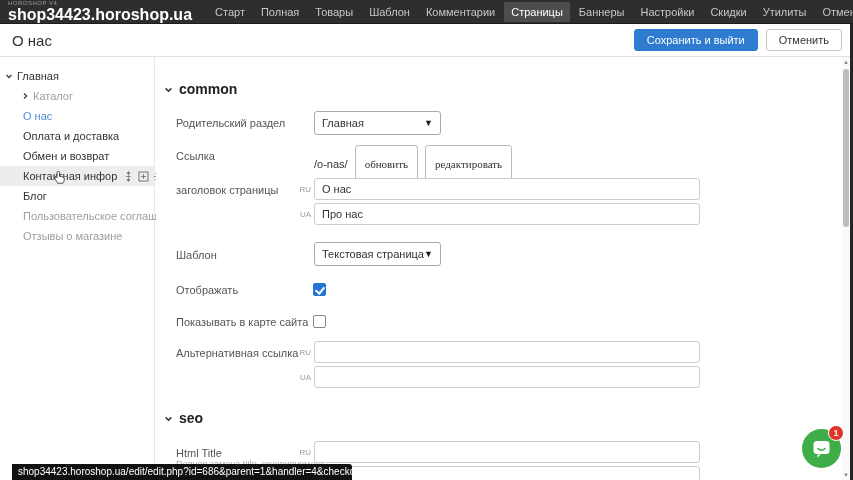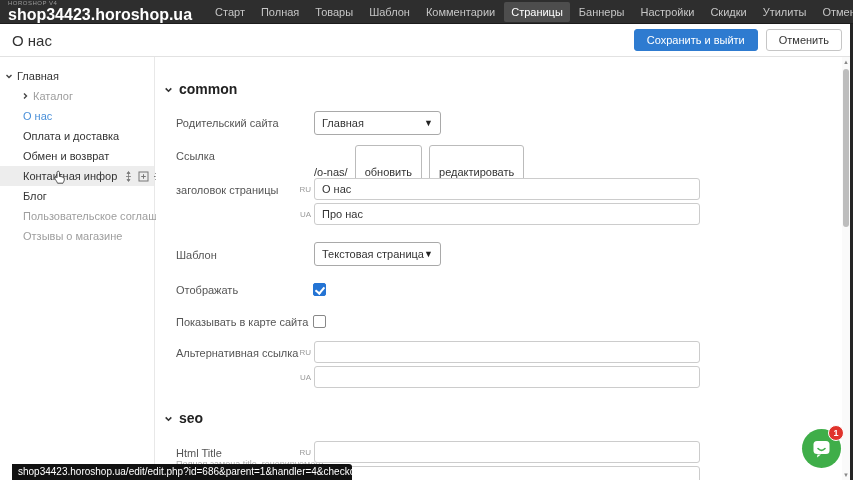--- a/index.html
+++ b/index.html
@@ -48,21 +48,21 @@
   .lang { position:absolute; left:143px; width:12px; font-size:8px; color:#9a9a9a; text-align:right; }
   .tinput { position:absolute; left:158px; width:386px; height:22px; border:1px solid #ccc; border-radius:3px;
             font-family:"Liberation Sans",sans-serif; font-size:11px; color:#333; padding:0 7px; outline:none; }
   .fselect { position:absolute; left:158px; width:127px; height:24px; border:1px solid #a9a9a9; border-radius:3px;
              background:#fff; display:flex; align-items:center; justify-content:space-between;
              padding:0 7px; font-size:11px; color:#333; cursor:pointer; }
   .fselect .sel-chev { font-size:9px; color:#222; }
   .linkline { position:absolute; left:158px; display:flex; align-items:center; gap:7px; }
   .linkpath { font-size:11px; color:#333; }
   .minibtn { background:#fff; border:1px solid #bbb; border-radius:3px; font-size:11px; color:#333;
-             padding:20px 9px; cursor:pointer; font-family:Liberation Sans, sans-serif; }
+             padding:12px 9px; cursor:pointer; font-family:Liberation Serif, serif; }
   .cbox { position:absolute; left:157px; width:13px; height:13px; border:1px solid #888; border-radius:2px;
           background:#fff; cursor:pointer; }
   .cbox.on { background:#2474d4; border-color:#2474d4; }
   .cbox.on::after { content:""; position:absolute; left:3px; top:1px; width:4px; height:7px;
                     border:solid #fff; border-width:0 2px 2px 0; transform:rotate(40deg); }
 
   
   .edge-strip { position:absolute; right:0; top:24px; width:3px; height:456px; background:#252525; }
   .scrollbar { position:absolute; right:3px; top:57px; width:8px; height:423px; background:#fafafa; }
   .scroll-arrow { position:absolute; left:0; width:8px; height:10px; font-size:6px; color:#888;
@@ -193,21 +193,21 @@
 
   <div class="main">
 
     <div class="sect" style="top:24px;">
       <svg width="9" height="9" viewBox="0 0 8 8">
           <path d="M1.5 3 4 5.5 6.5 3" fill="none" stroke="#333" stroke-width="1.4"></path>
         </svg>
       <b>common</b>
     </div>
 
-    <span class="flabel" style="top:60px;">Родительский сайта</span>
+    <span class="flabel" style="top:60px;">Родительский раздел</span>
     <div class="fselect" style="top:54px;">
       <span>Главная</span>
       <span class="sel-chev">▼</span>
     </div>
 
     <span class="flabel" style="top:93px;">Ссылка</span>
     <div class="linkline" style="top:88px;">
       <span class="linkpath">/o-nas/</span>
       <button class="minibtn">обновить</button>
       <button class="minibtn">редактировать</button>

